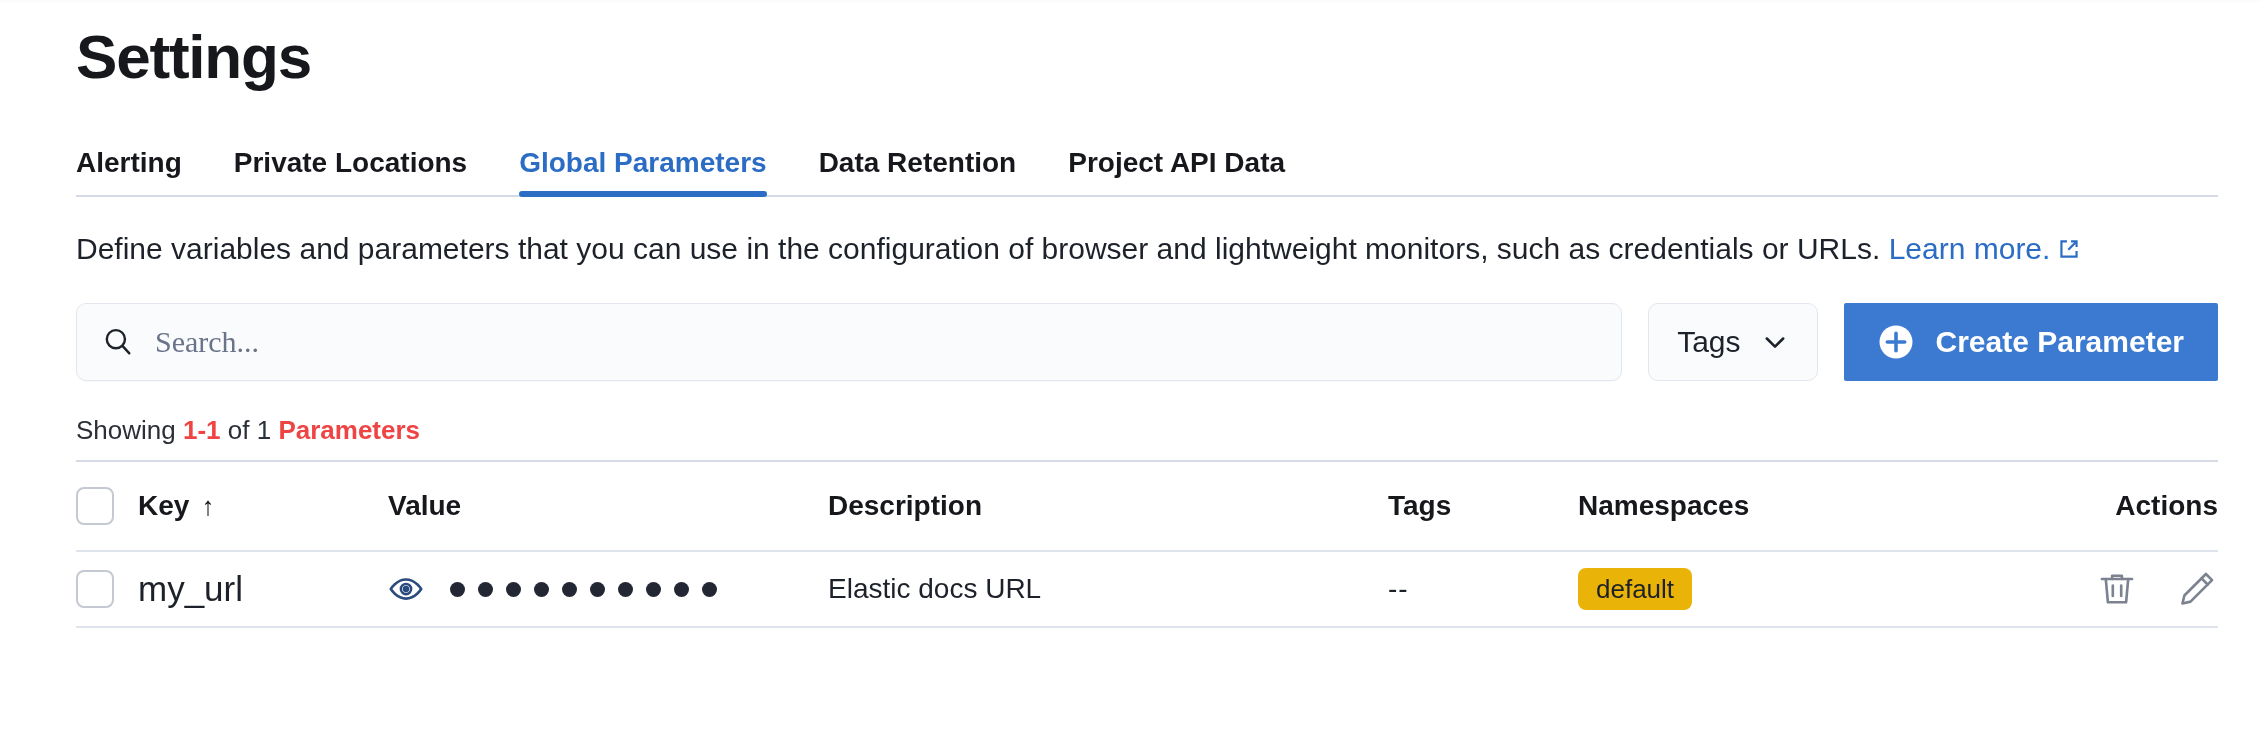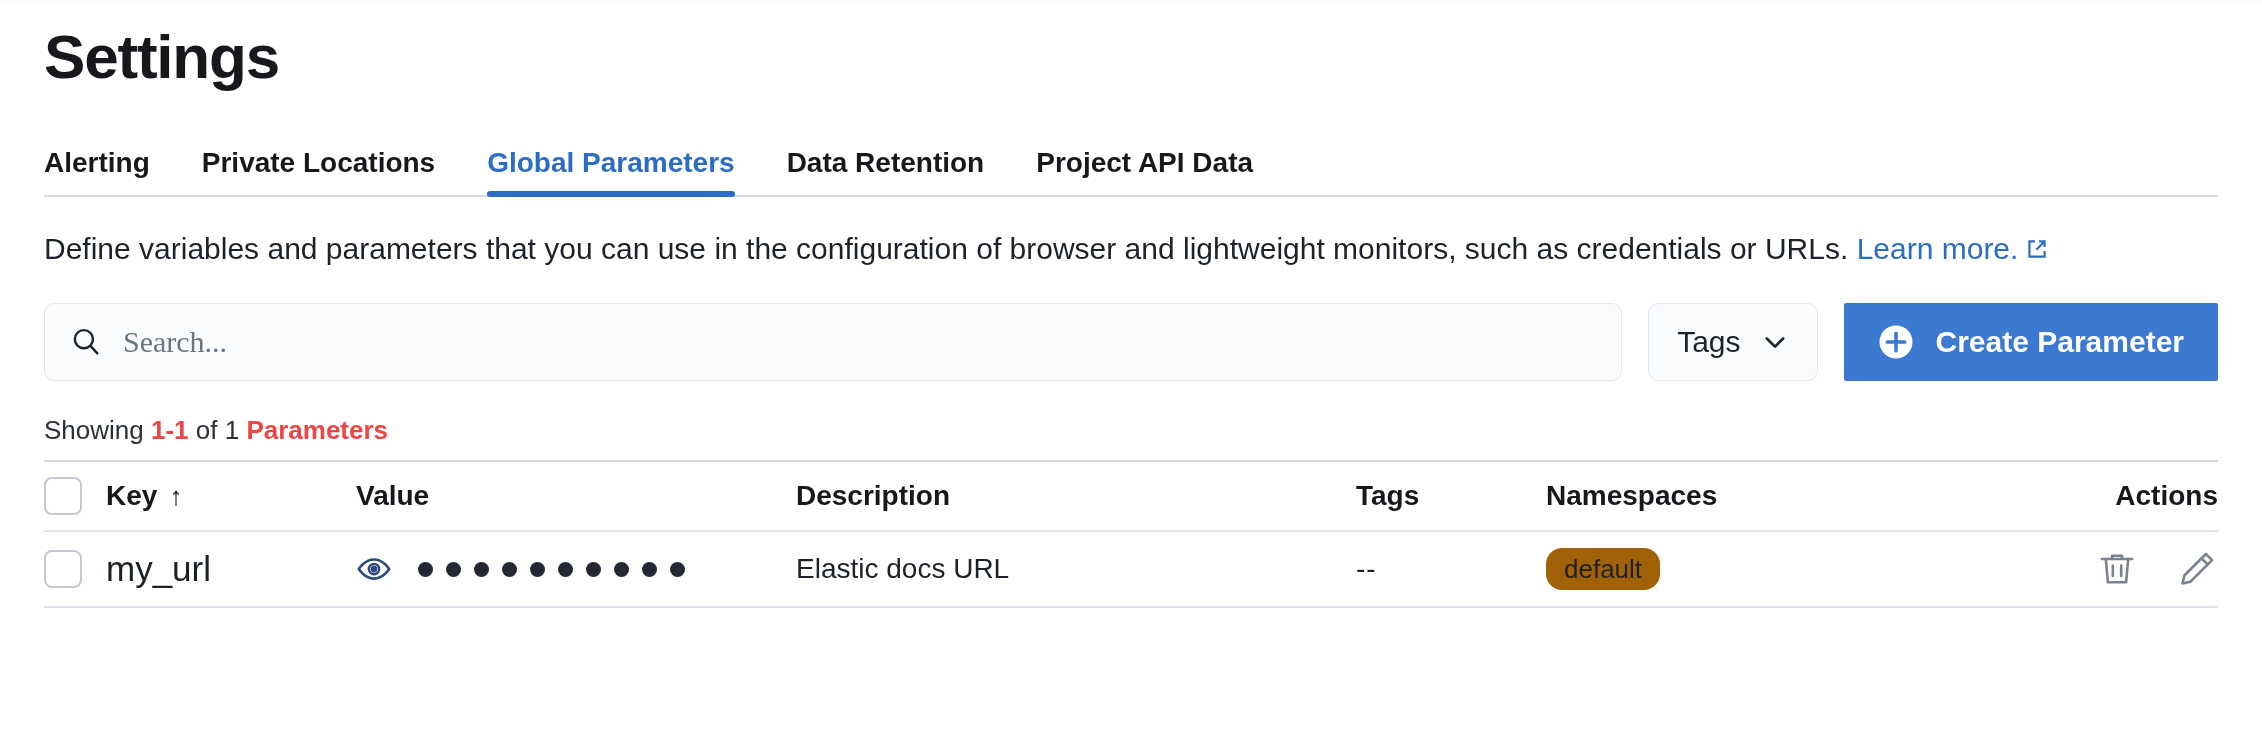--- a/index.html
+++ b/index.html
@@ -17,20 +17,21 @@
     position: relative;
   }
   .top-hairline {
     position: absolute;
     top: 0; left: 0; right: 0;
     height: 2px;
     background: #fcfcfd;
   }
   .page {
     padding: 0 44px 12px 44px;
+    margin-left: 32px;
   }
 
   
   .page-title {
     font-size: 62px;
     font-weight: 700;
     letter-spacing: -1.2px;
     color: #16181c;
     margin: 0;
     padding-top: 24px;
@@ -180,21 +181,21 @@
   }
   .thead-line {
     height: 2px;
     background: #d6dae4;
   }
   .row {
     display: flex;
     align-items: center;
     height: 74px;
   }
-  .row.header { height: 68px; }
+  .row.header { height: 88px; }
   .row-sep { height: 2px; background: #dfe3ec; }
 
   .cell { display: flex; align-items: center; }
   .c-check   { width: 62px; flex: 0 0 62px; }
   .c-key     { width: 250px; flex: 0 0 250px; }
   .c-value   { width: 440px; flex: 0 0 440px; }
   .c-desc    { width: 560px; flex: 0 0 560px; }
   .c-tags    { width: 190px; flex: 0 0 190px; }
   .c-ns      { flex: 1 1 auto; }
   .c-actions { width: 210px; flex: 0 0 210px; justify-content: flex-end; gap: 38px; }
@@ -239,23 +240,23 @@
     width: 15px; height: 15px;
     border-radius: 50%;
     background: #222733;
   }
 
   .muted { color: #1d2129; letter-spacing: 1px; }
 
   .badge {
     display: inline-flex;
     align-items: center;
-    background: #a16207;
+    background: #eab308;
     color: #1d2129;
-    border-radius: 16px;
+    border-radius: 8px;
     padding: 8px 18px;
     font-size: 26px;
     line-height: 1;
   }
 
   .act-icon { width: 42px; height: 42px; cursor: pointer; }
   .act-icon svg { display: block; }
 </style>
 </head>
 <body>

